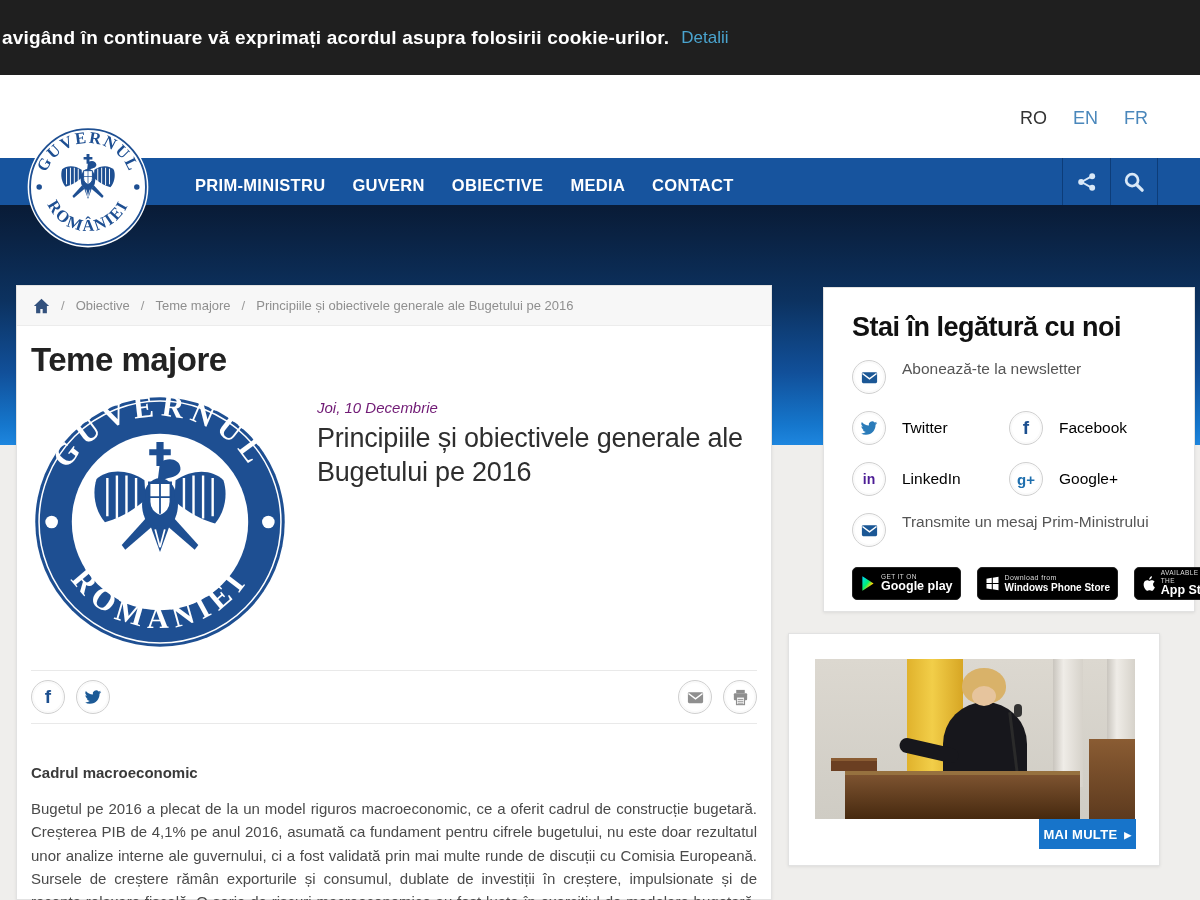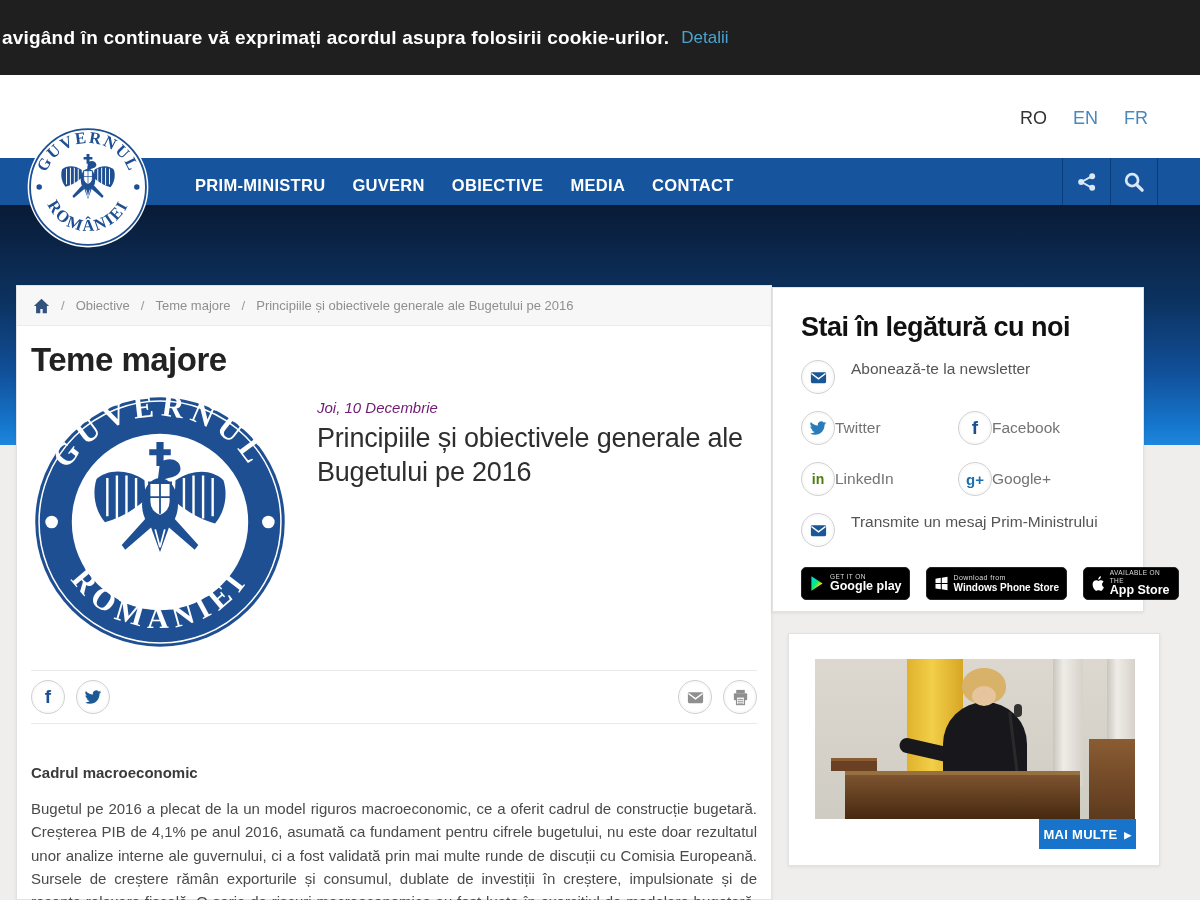--- a/index.html
+++ b/index.html
@@ -29,21 +29,21 @@
   .hero { position:absolute; left:0; top:205px; width:1200px; height:240px;
     background:linear-gradient(180deg,#091b36 0%,#0c3260 40%,#11509a 70%,#1577cd 92%,#1e86df 100%); z-index:1; }
 
   
   .logo-small { position:absolute; left:27px; top:126px; width:122px; height:122px; z-index:5; cursor:pointer; }
   .sealtext { font-family:"Liberation Serif", serif; font-weight:bold; }
 
   
   .card { position:absolute; background:#fff; border:1px solid #e2e2e2; box-shadow:0 1px 3px rgba(0,0,0,.08); z-index:4; }
   .main-card   { left:16px;  top:285px; width:756px; height:615px; }
-  .sidebar-card{ left:772px; top:287px; width:372px; height:325px; }
+  .sidebar-card{ left:823px; top:287px; width:372px; height:325px; }
   .photo-card  { left:788px; top:633px; width:372px; height:233px; }
 
   
   .breadcrumb { height:40px; background:#f7f7f7; border-bottom:1px solid #ececec; display:flex;
     align-items:center; gap:11px; padding:0 16px; font-size:13px; color:#8f8f8f; white-space:nowrap; overflow:hidden; }
   .breadcrumb .sep { color:#9a9a9a; }
   .crumb { color:#8f8f8f; cursor:pointer; }
   .crumb.current { cursor:default; }
 
   
@@ -54,34 +54,34 @@
   .article-date { font-size:15px; font-style:italic; color:#701a75; }
   .article-title { margin-top:6px; font-size:27px; font-weight:400; color:#2e2e2e; line-height:1.25; letter-spacing:-.2px; }
 
   .share-row { margin:16px 14px 0; border-top:1px solid #e9e9e9; border-bottom:1px solid #e9e9e9;
     height:54px; display:flex; align-items:center; }
   .icircle { width:34px; height:34px; border-radius:50%; background:#fff; border:1px solid #d0d0d0;
     display:flex; align-items:center; justify-content:center; cursor:pointer; box-shadow:0 0 0 2px #fafafa inset; }
   .share-left { display:flex; gap:11px; }
   .share-right { margin-left:auto; display:flex; gap:11px; }
   .fb-letter { font-size:19px; font-weight:bold; color:#1c4f8f; line-height:1; margin-top:-2px; }
-  .in-letters { font-size:14px; font-weight:bold; color:#4d7c0f; line-height:1; }
+  .in-letters { font-size:14px; font-weight:bold; color:#4c1d95; line-height:1; }
   .gp-letters { font-size:15px; font-weight:bold; color:#1f6fae; line-height:1; }
 
   .subheading { margin:40px 14px 0; font-size:15px; font-weight:bold; color:#3a3a3a; }
   .body-text { margin:16px 14px 0; font-size:15px; color:#4a4a4a; line-height:1.55; text-align:justify; }
 
   
   .sidebar-card { padding:24px 28px; }
   .sidebar-title { font-size:27px; font-weight:bold; color:#111; letter-spacing:-.5px; }
   .srow { display:flex; align-items:flex-start; margin-top:17px; cursor:pointer; }
   .srow .label { margin-left:16px; font-size:15.5px; color:#555; }
   .scol2 { display:flex; }
   .scol2 .cell { display:flex; align-items:center; width:174px; cursor:pointer; }
-  .scol2 .cell .label { margin-left:0; font-size:15.5px; color:#737373; }
+  .scol2 .cell .label { margin-left:16px; font-size:15.5px; color:#000000; }
 
   .badges { display:flex; gap:16px; margin-top:20px; }
   .badge { background:#000; border-radius:5px; height:33px; display:flex; align-items:center;
     padding:0 7px; gap:5px; cursor:pointer; border:1px solid #222; }
   .badge .btxt { display:flex; flex-direction:column; line-height:1.1; }
   .badge .b1 { color:#dcdcdc; font-size:6.5px; letter-spacing:.4px; text-transform:uppercase; }
   .badge .b2 { color:#fff; font-size:12.5px; font-weight:600; white-space:nowrap; }
   .badge.wp .b1 { font-size:7px; text-transform:none; }
   .badge.wp .b2 { font-size:10px; }
 

